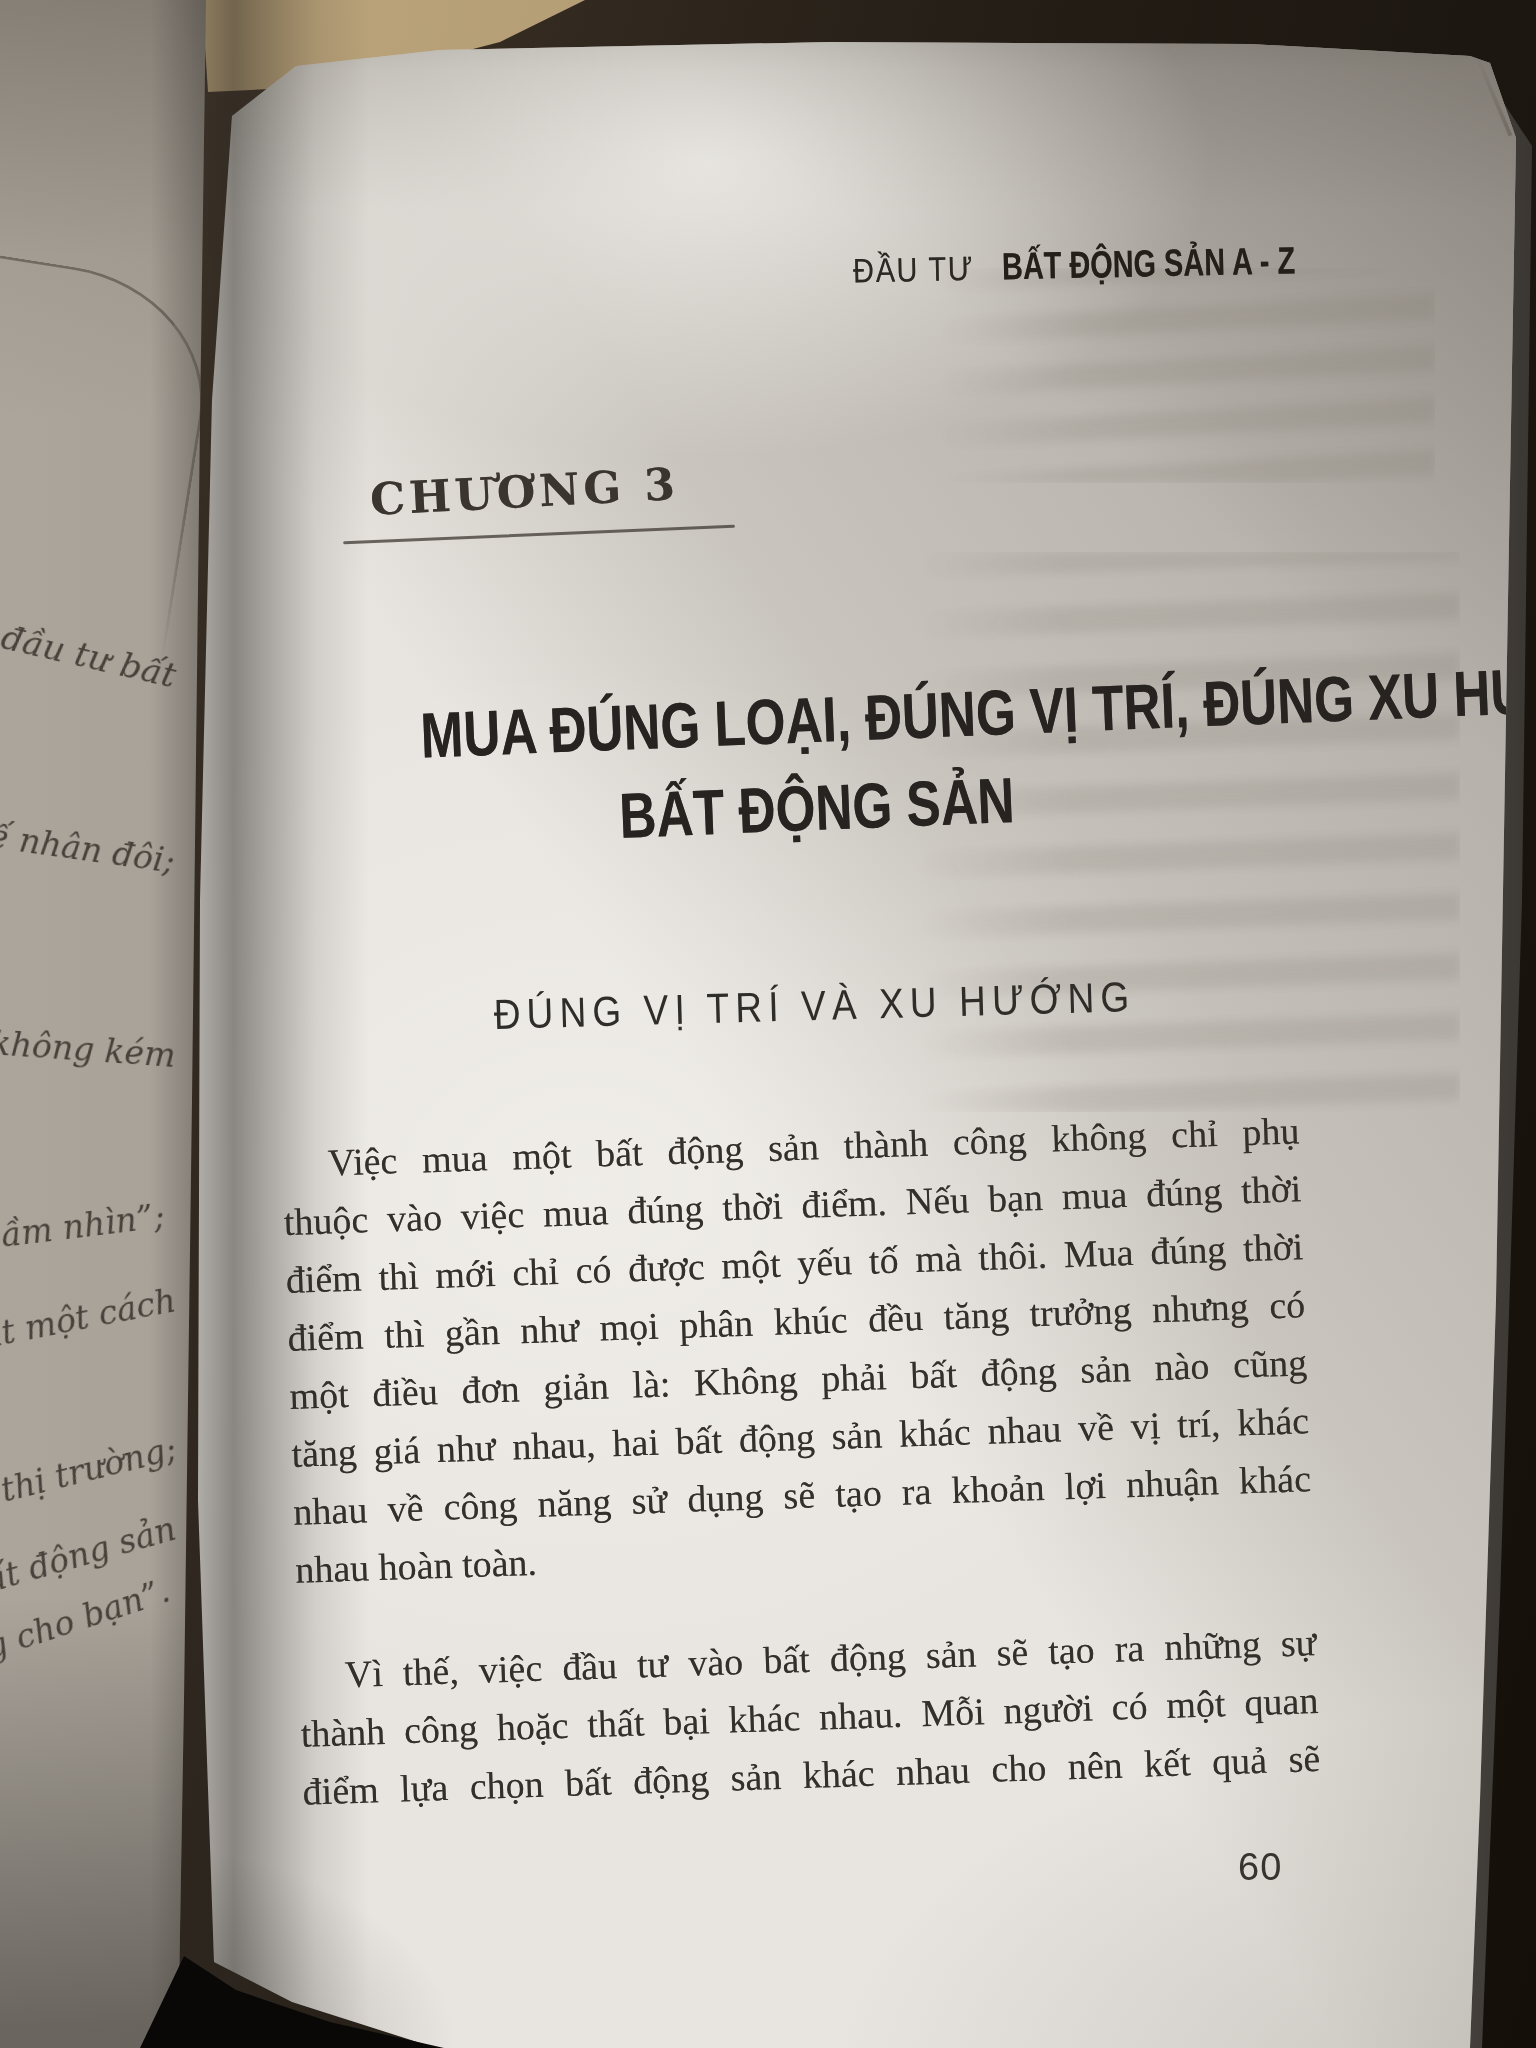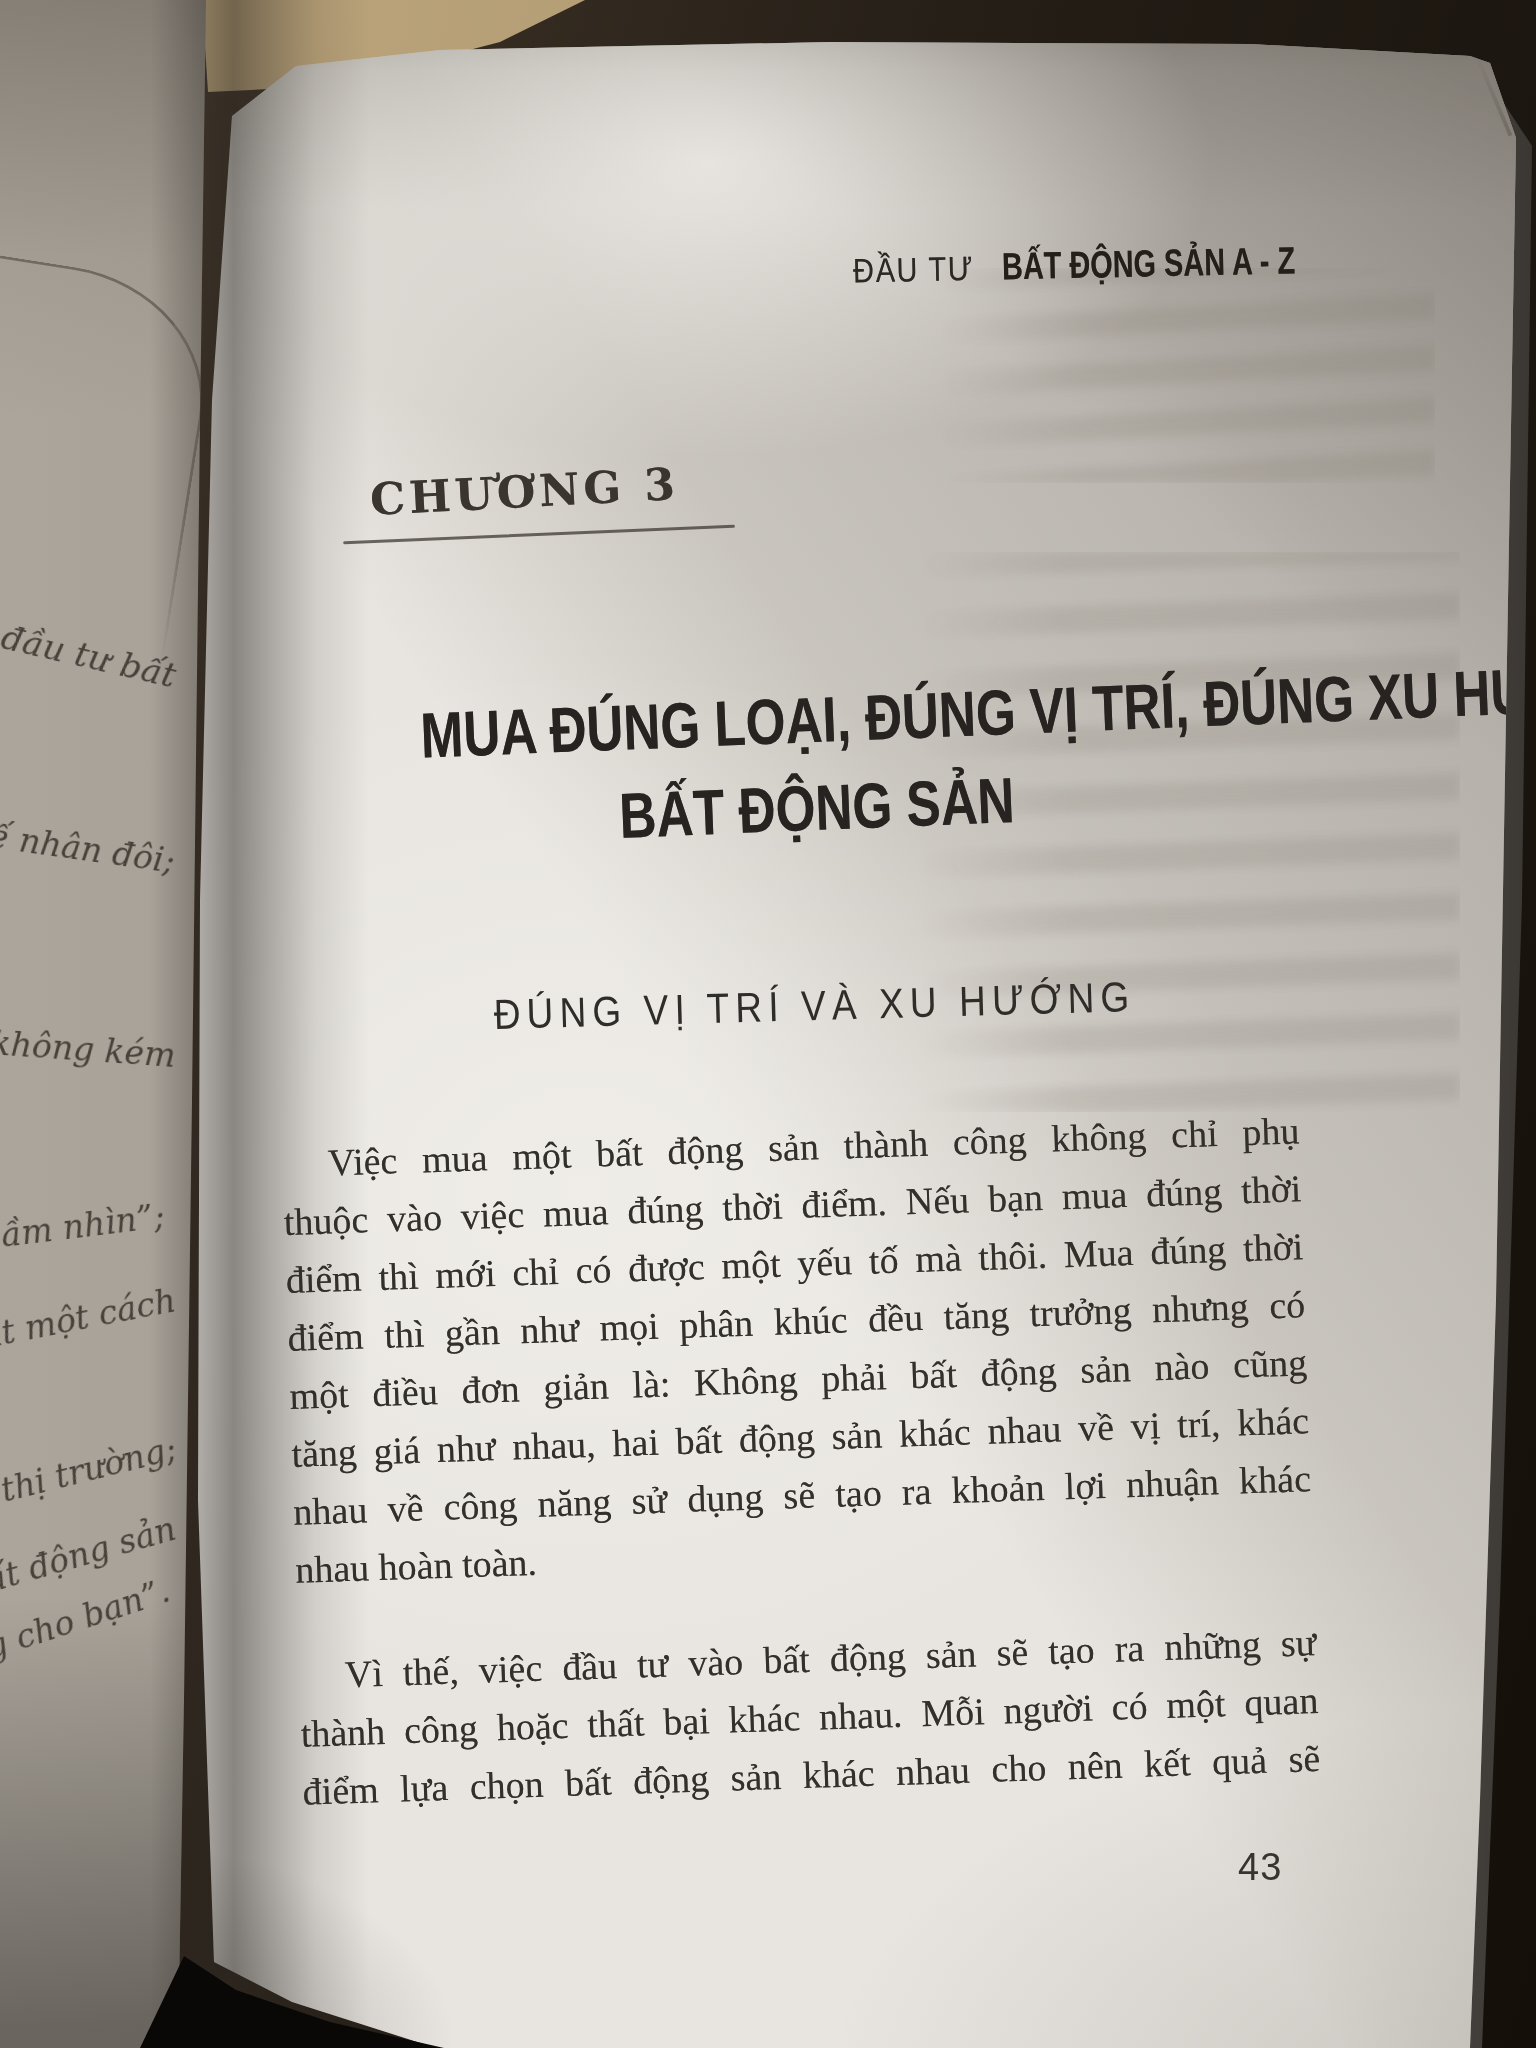--- a/index.html
+++ b/index.html
@@ -198,19 +198,19 @@
         <div class="bl">nhau về công năng sử dụng sẽ tạo ra khoản lợi nhuận khác</div>
         <div class="bl last">nhau hoàn toàn.</div>
       </div>
       <div class="para2">
         <div class="bl first">Vì thế, việc đầu tư vào bất động sản sẽ tạo ra những sự</div>
         <div class="bl">thành công hoặc thất bại khác nhau. Mỗi người có một quan</div>
         <div class="bl">điểm lựa chọn bất động sản khác nhau cho nên kết quả sẽ</div>
       </div>
     </div>
 
-    <div class="page-number">43</div>
+    <div class="page-number">60</div>
   </div>
 
   <div class="spine-shadow"></div>
   <div class="black-wedge"></div>
 
 </div>
 
 </body></html>

